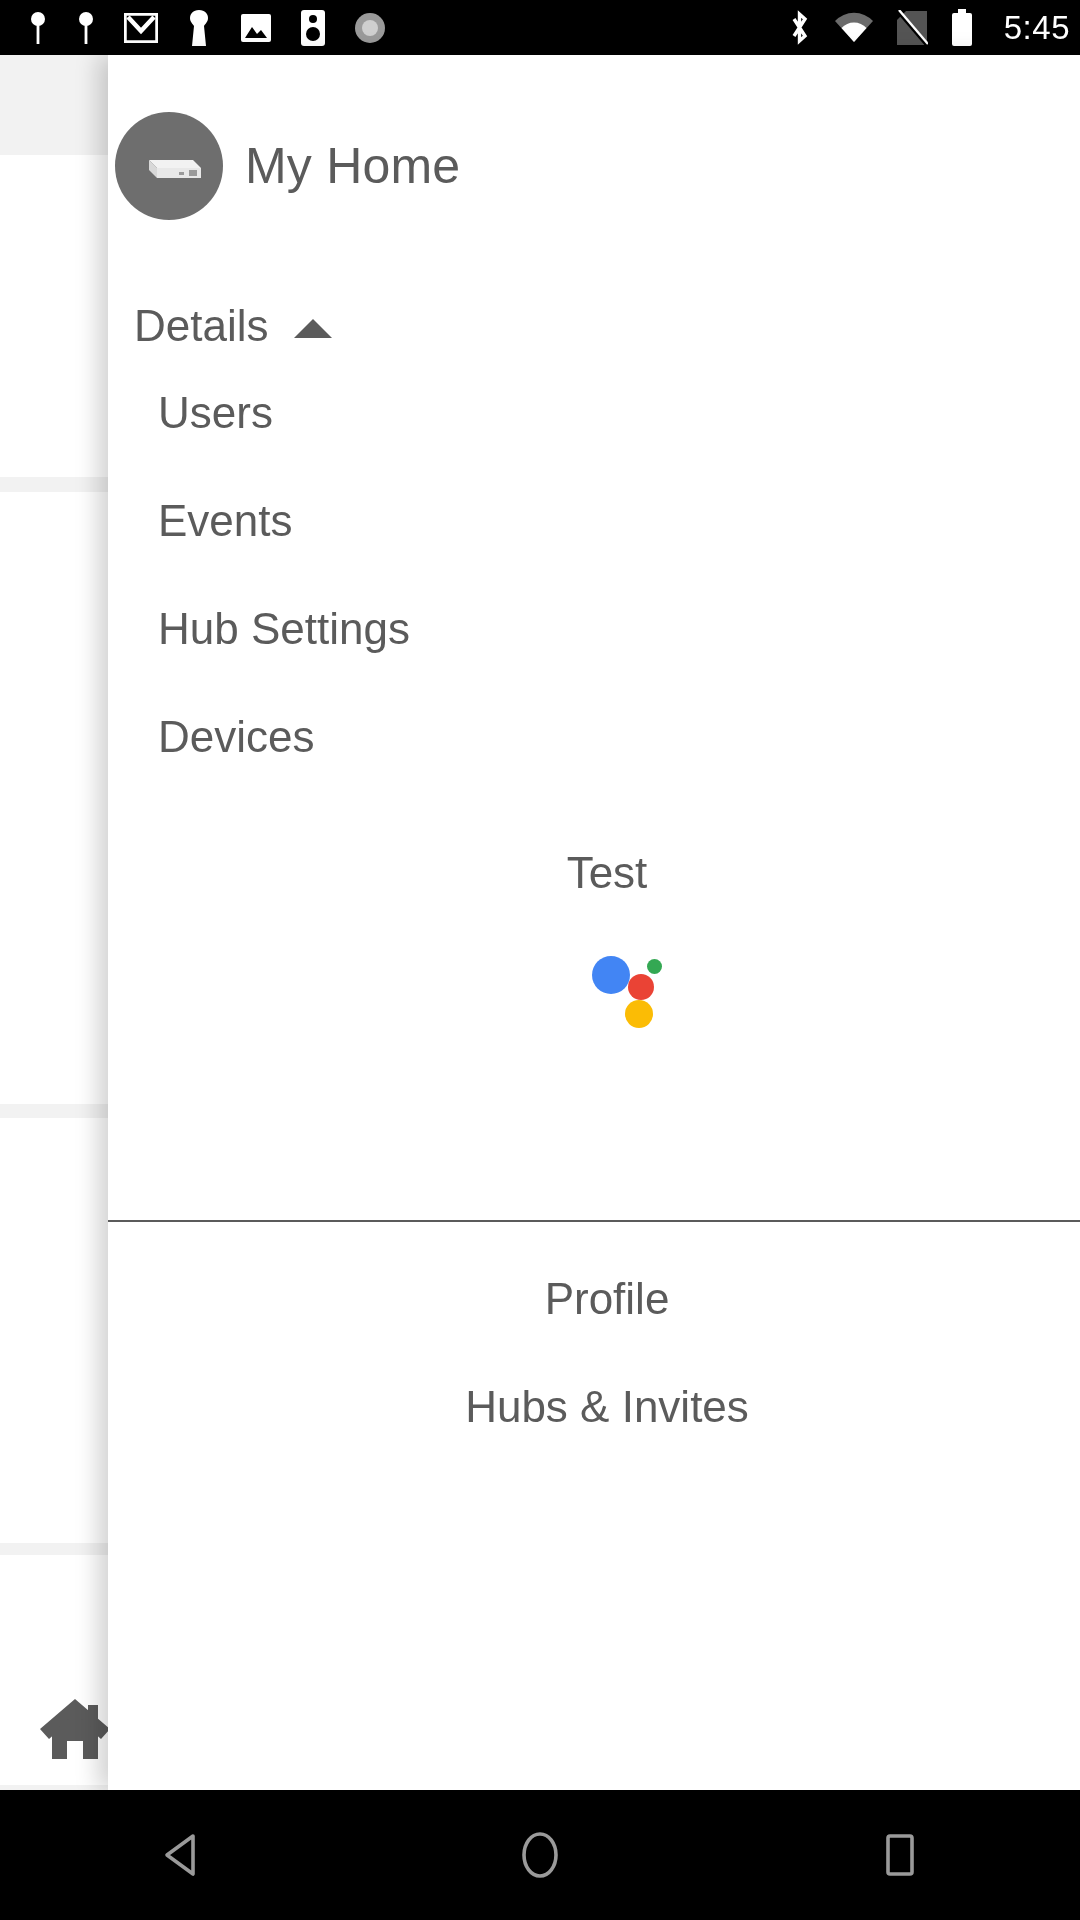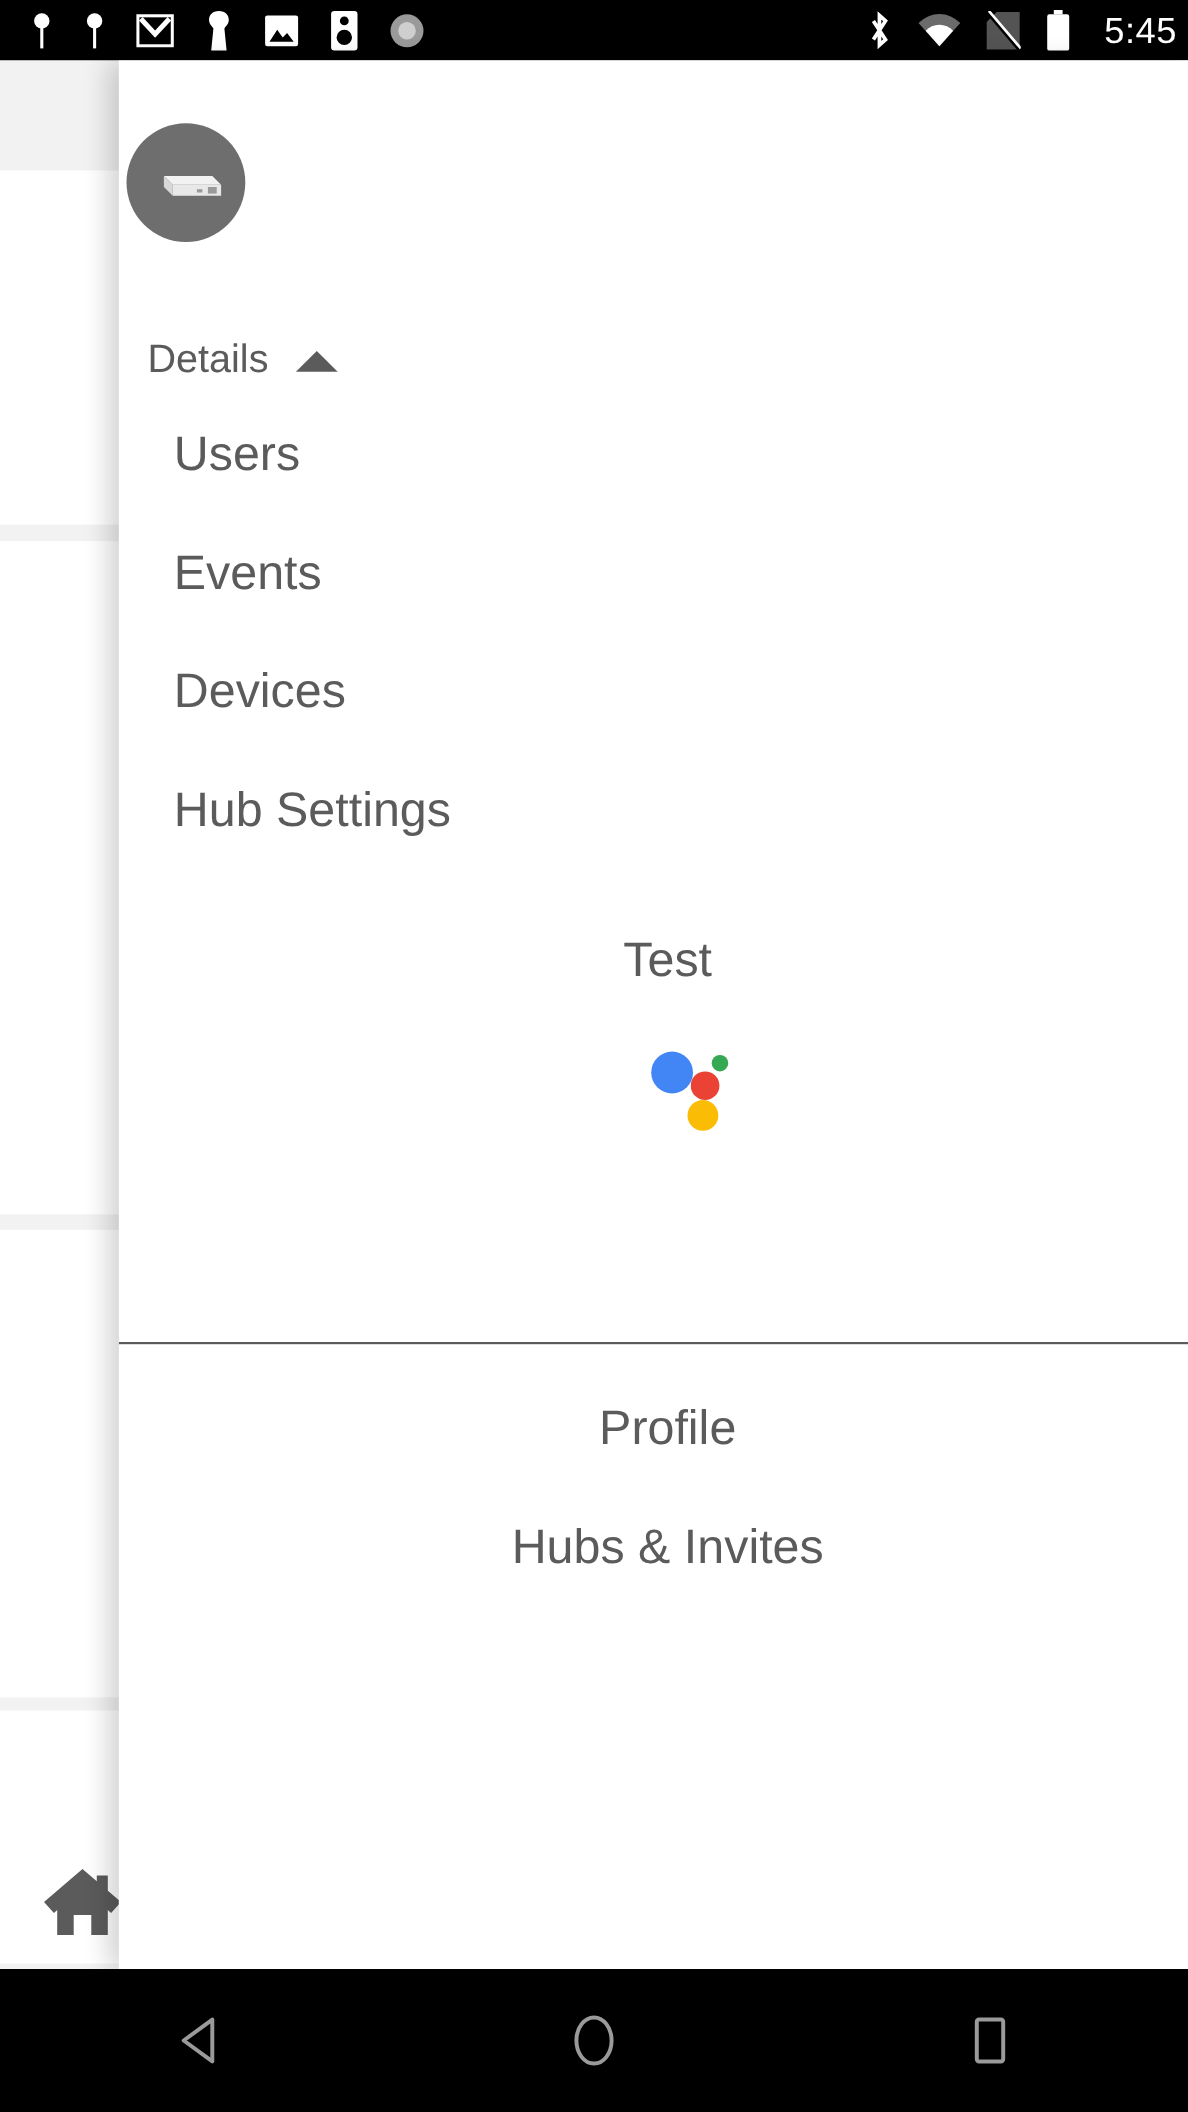--- a/index.html
+++ b/index.html
@@ -84,21 +84,21 @@
   }
 
   
   .section-row {
     display:flex; align-items:center;
     padding-left:26px;
     height:66px;
     margin-top:63px;
   }
   .section-label {
-    font-size:36px; color:#5b5b5b; font-weight:400;
+    font-size:44px; color:#5b5b5b; font-weight:400;
   }
   .caret-up {
     width:0; height:0;
     border-left:19px solid transparent;
     border-right:19px solid transparent;
     border-bottom:19px solid #5b5b5b;
     margin-left:25px; margin-top:4px;
   }
 
   
@@ -223,38 +223,39 @@
     <div class="drawer-header">
       <div class="avatar">
         <svg class="hub" viewBox="0 0 66 28">
           <path d="M12 4 L56 4 L64 12 L20 12 Z" fill="#f2f2f2"></path>
           <path d="M12 4 L20 12 L20 22 L12 14 Z" fill="#d8d8d8"></path>
           <path d="M20 12 L64 12 L64 22 L20 22 Z" fill="#e8e8e8"></path>
           <rect x="52" y="14" width="8" height="6" fill="#9a9a9a"></rect>
           <rect x="42" y="16" width="5" height="3" fill="#9a9a9a"></rect>
         </svg>
       </div>
+      <span class="home-title">My Home</span>
     </div>
 
     <div class="section-row">
       <span class="section-label">Details</span>
       <span class="caret-up"></span>
     </div>
 
     <div class="nav-item sub">
       <span class="label">Users</span>
     </div>
     <div class="nav-item sub">
       <span class="label">Events</span>
     </div>
     <div class="nav-item sub">
+      <span class="label">Hub Settings</span>
+    </div>
+    <div class="nav-item sub">
       <span class="label">Devices</span>
-    </div>
-    <div class="nav-item sub">
-      <span class="label">Hub Settings</span>
     </div>
 
     <div class="spacer-sm"></div>
 
     <div class="nav-item root">
       <span class="label">Test</span>
     </div>
     <div class="nav-item root">
       <span class="assistant-logo">
         <span class="dot dot-blue"></span>

